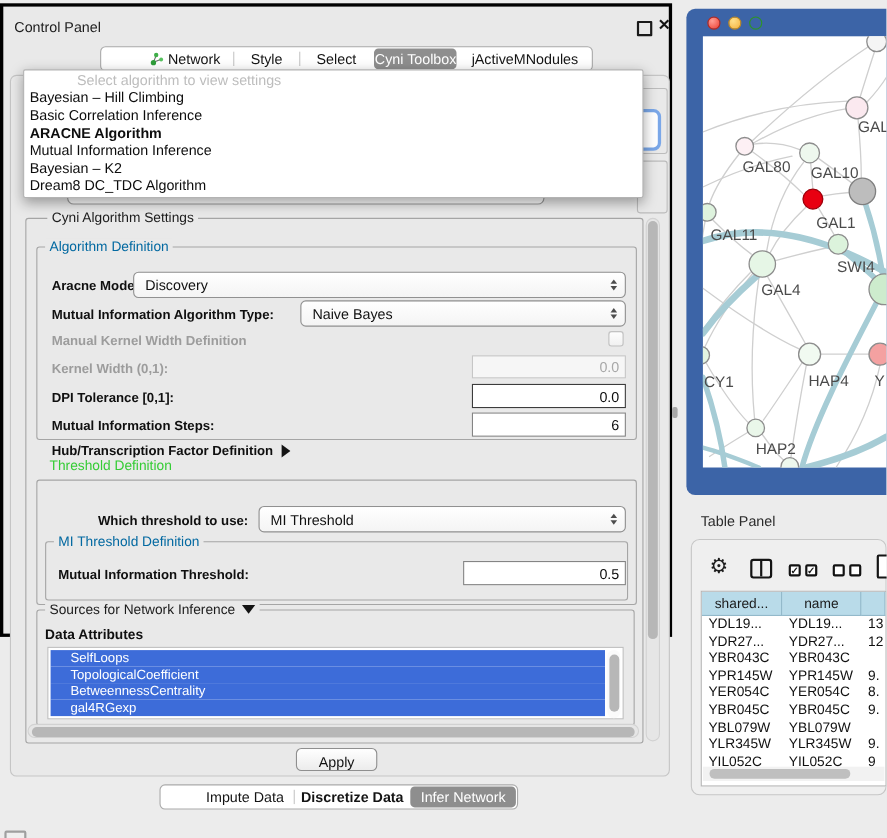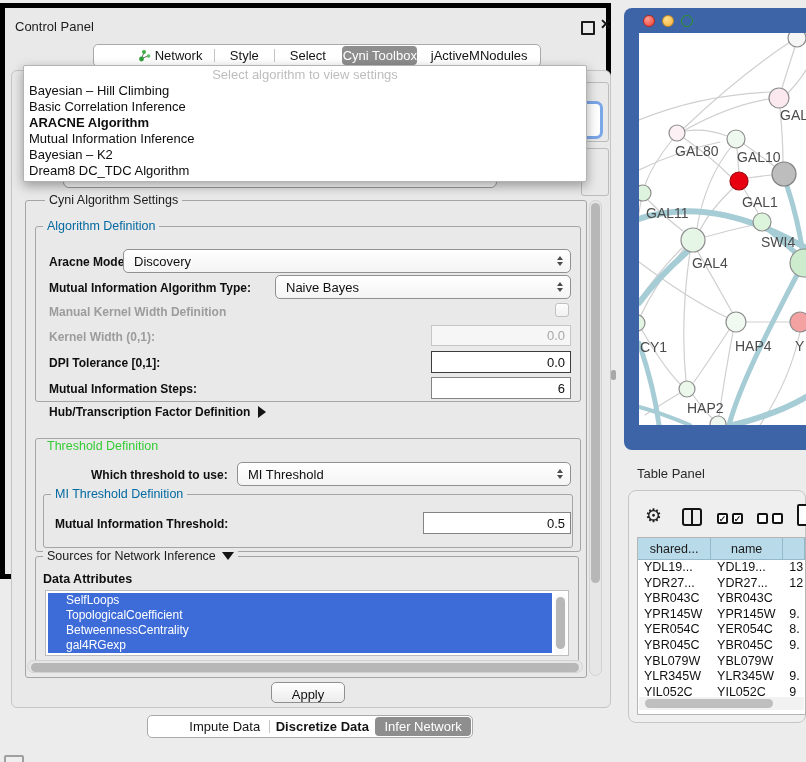--- a/index.html
+++ b/index.html
@@ -1,37 +1,37 @@
 <!DOCTYPE html>
 <html><head>
 <meta charset="utf-8">
 <style>
   html,body{margin:0;padding:0;}
   body{font-family:"Liberation Sans",sans-serif;background:#ececec;}
   .stage{position:relative;width:806px;height:762px;background:#ececec;overflow:hidden;}
   .abs{position:absolute;}
 
   
-  .cpanel{left:0;top:3px;width:611px;height:576px;background:#e9e9e9;border:5px solid #000000;box-sizing:border-box;}
+  .cpanel{left:0;top:3px;width:611px;height:576px;background:#e9e9e9;border:3px solid #000000;box-sizing:border-box;}
   .cp-title{left:10px;top:11px;font-size:13px;color:#1c1c1c;}
   .float-box{left:576px;top:13px;width:10px;height:10px;border:2px solid #1a1a1a;border-radius:1px;}
   .close-x{left:595px;top:8px;font-size:14px;font-weight:bold;color:#111;}
 
   .inner-panel{left:6px;top:62px;width:598px;height:636px;border:1px solid #c5c5c5;border-radius:6px;background:#e9e9e9;}
 
   
   .tabbar{background:#fff;border:1px solid #a9a9a9;border-radius:5px;display:flex;align-items:stretch;box-sizing:border-box;padding-left:32px;}
   .tabseg{display:flex;align-items:center;justify-content:center;font-size:13px;color:#141414;white-space:nowrap;}
   .tabseg.sel{background:#8e8e8e;color:#fff;border-radius:4px;margin:1px;}
   .tabsep{width:1px;background:#c6c6c6;margin:4px 0;}
 
   
   .popup{left:18px;top:57px;width:562px;height:115px;background:#fff;border:1px solid #b3b3b3;border-radius:2px;
          box-shadow:0 4px 12px rgba(0,0,0,.35);z-index:100;}
-  .popup-header{height:17px;line-height:17px;text-align:center;color:#bdbdbd;font-size:13px;}
+  .popup-header{height:17px;line-height:17px;text-align:left;color:#bdbdbd;font-size:13px;margin-left:48px;}
   .popup-item{height:16px;line-height:16px;padding-left:5px;font-size:13px;color:#0d0d0d;white-space:nowrap;}
   .popup-item.sel{font-weight:bold;}
 
   
   .frag{z-index:40;}
 
   
   .gbox{border:1px solid #a5a5a5;border-radius:3px;}
   .gtitle{font-size:12.5px;background:#e9e9e9;padding:0 4px;white-space:nowrap;z-index:5;}
   .t-blue{color:#0369a1;}
@@ -192,21 +192,21 @@
     <div class="abs tfield" style="left:426px;top:369px;width:140px;height:22px;">
       <span>6</span>
     </div>
 
     <div class="abs" style="left:44px;top:397px;display:flex;align-items:center;">
       <span class="lbl">Hub/Transcription Factor Definition</span>
       <span class="tri-right"></span>
     </div>
 
     <div class="abs gbox" style="left:30px;top:430px;width:544px;height:112px;"></div>
-    <span class="abs gtitle t-green" style="left:38px;top:431px;">Threshold Definition</span>
+    <span class="abs gtitle t-green" style="left:38px;top:410px;">Threshold Definition</span>
 
     <span class="abs lbl" style="left:86px;top:460px;">Which threshold to use:</span>
     <div class="abs combo" style="left:232px;top:454px;width:334px;height:24px;">
       <span>MI Threshold</span>
       <span class="combo-spin">
           <i class="up"></i>
           <i class="dn"></i>
         </span>
     </div>
 

